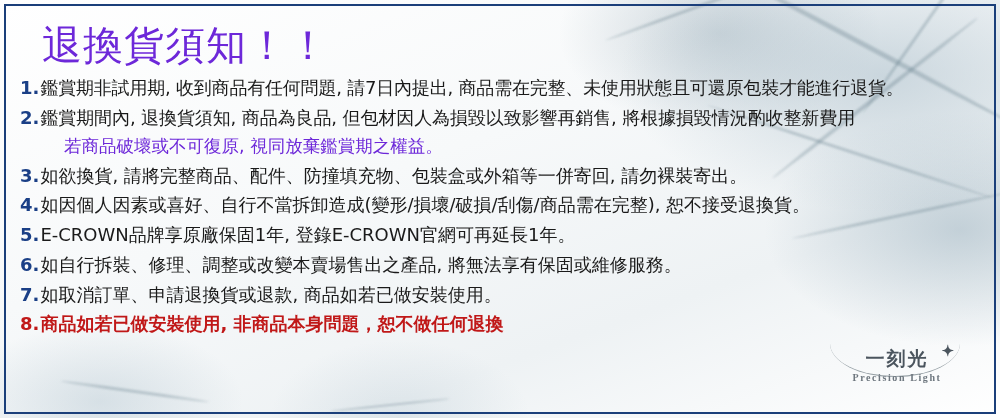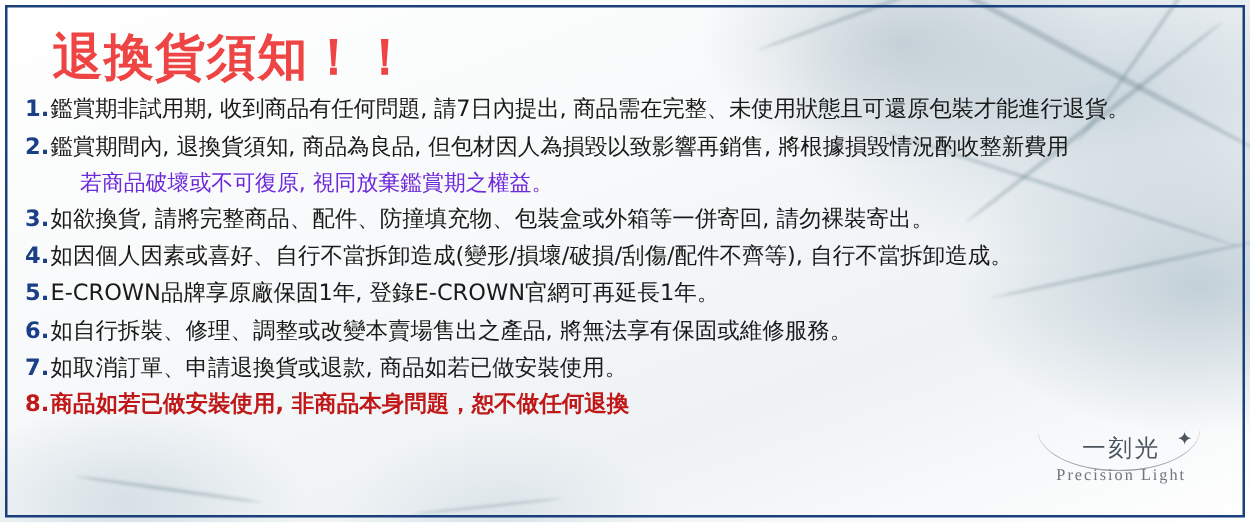--- a/index.html
+++ b/index.html
@@ -62,22 +62,22 @@
     position: absolute;
     inset: 0;
     padding: 0;
   }
 
   .title {
     position: absolute;
     left: 42px;
     top: 18px;
     font-size: 40px;
-    font-weight: bold;
-    color: #ef4444;
+    font-weight: normal;
+    color: #6d28d9;
     letter-spacing: 1px;
     font-family: "DejaVu Sans", "Liberation Sans", sans-serif;
     white-space: nowrap;
   }
 
   .items {
     position: absolute;
     left: 20px;
     top: 76px;
     width: 960px;
@@ -123,20 +123,21 @@
 
   
   .logo {
     position: absolute;
     right: 28px;
     bottom: 20px;
     width: 150px;
     height: 70px;
     text-align: center;
     color: #55606a;
+    font-weight: bold;
   }
   .logo .arc {
     position: absolute;
     left: 8px;
     top: 2px;
     width: 130px;
     height: 46px;
     border-bottom: 1.5px solid rgba(70,85,95,0.55);
     border-radius: 0 0 70px 70px / 0 0 36px 36px;
   }
@@ -155,21 +156,21 @@
     right: 18px;
     top: 14px;
     font-size: 15px;
     color: #4b555e;
   }
   .logo .en {
     position: absolute;
     left: 0;
     top: 44px;
     width: 150px;
-    font-size: 13px;
+    font-size: 10px;
     letter-spacing: 1.6px;
     color: #6d767e;
     font-family: "Liberation Serif", serif;
     text-align: center;
   }
 </style>
 </head>
 <body>
 
 <div class="page">
@@ -201,21 +202,21 @@
       </div>
       <div class="cont">若商品破壞或不可復原, 視同放棄鑑賞期之權益。</div>
 
       <div class="item">
         <span class="num">3.</span>
         <span class="txt">如欲換貨, 請將完整商品、配件、防撞填充物、包裝盒或外箱等一併寄回, 請勿裸裝寄出。</span>
       </div>
 
       <div class="item">
         <span class="num">4.</span>
-        <span class="txt">如因個人因素或喜好、自行不當拆卸造成(變形/損壞/破損/刮傷/配件不齊等), 自行不當拆卸造成。</span>
+        <span class="txt">如因個人因素或喜好、自行不當拆卸造成(變形/損壞/破損/刮傷/商品需在完整), 恕不接受退換貨。</span>
       </div>
 
       <div class="item">
         <span class="num">5.</span>
         <span class="txt">E-CROWN品牌享原廠保固1年, 登錄E-CROWN官網可再延長1年。</span>
       </div>
 
       <div class="item">
         <span class="num">6.</span>
         <span class="txt">如自行拆裝、修理、調整或改變本賣場售出之產品, 將無法享有保固或維修服務。</span>

